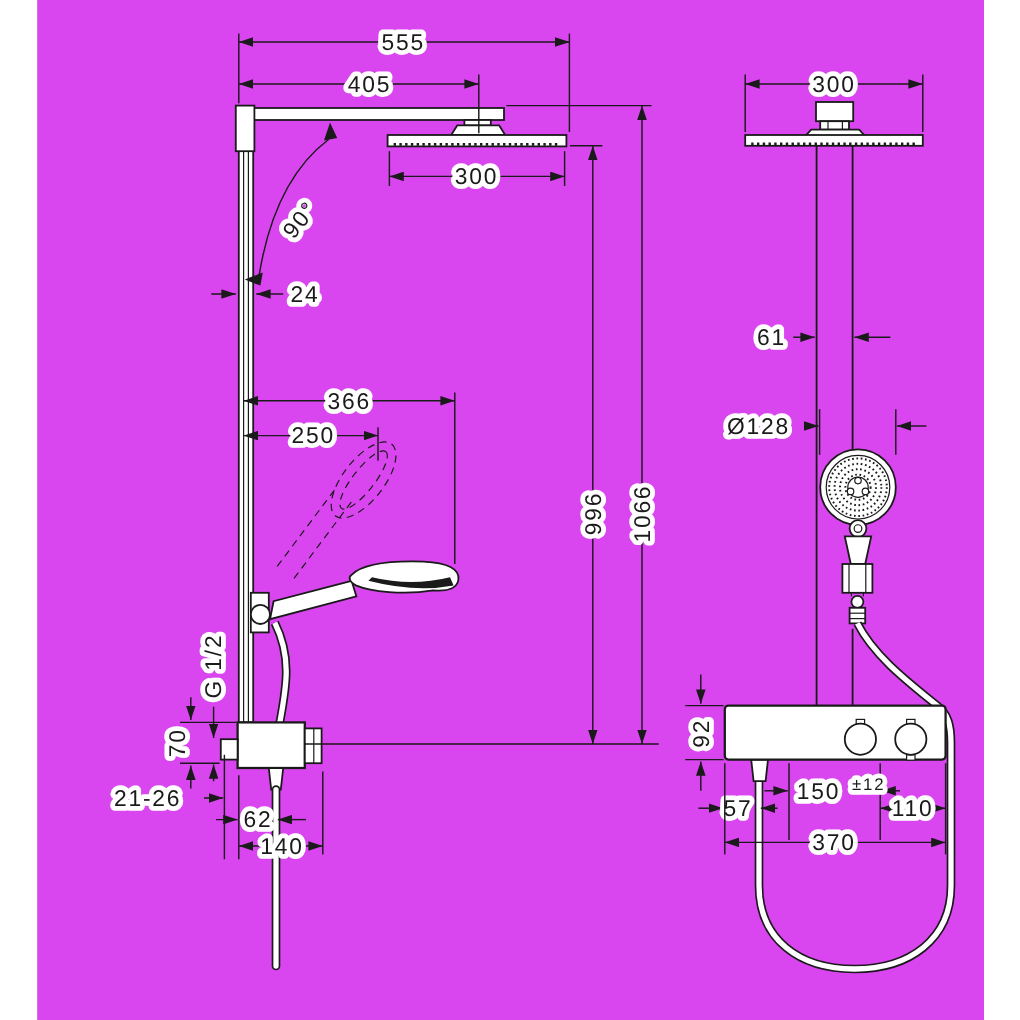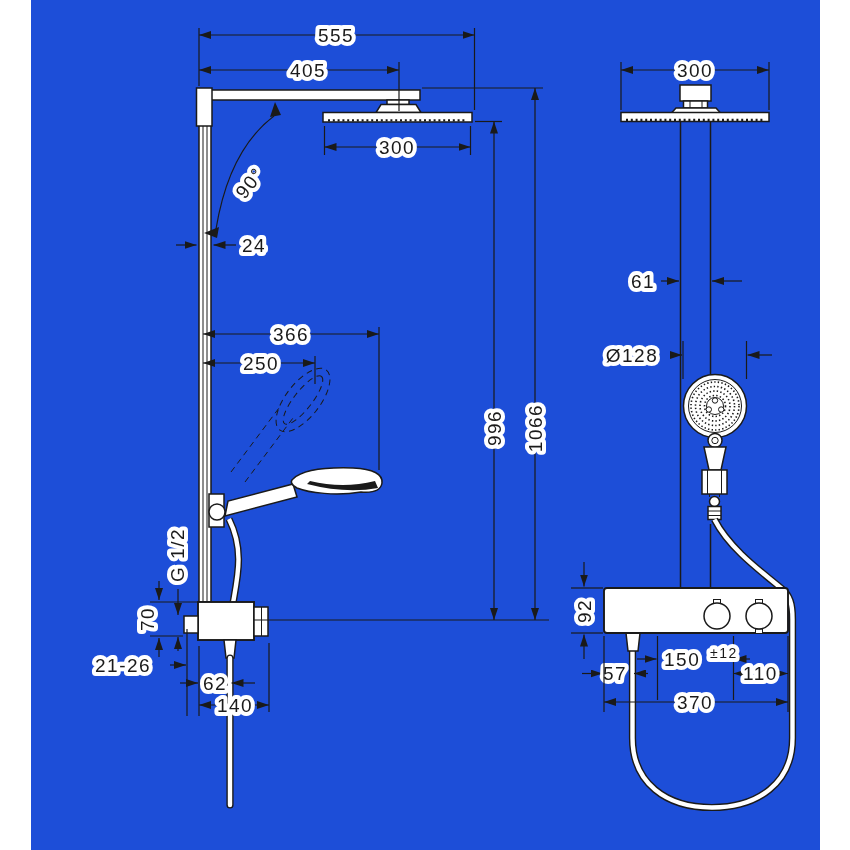--- a/index.html
+++ b/index.html
@@ -1,16 +1,16 @@
 <!DOCTYPE html>
 <html><head>
 <meta charset="utf-8">
 <style>
   html,body{margin:0;padding:0;background:#fff;}
-  .stage{width:789px;height:850px;background:#1d4ed8;position:relative;margin:0 auto;}
+  .stage{width:789px;height:850px;background:#d946ef;position:relative;margin:0 auto;}
   svg{display:block;}
   .dim{stroke:#1a1a1a;stroke-width:1.2;fill:none;}
   .obj{stroke:#1a1a1a;stroke-width:1.5;fill:none;}
   .objf{stroke:#1a1a1a;stroke-width:1.5;fill:#fff;}
   .thin{stroke-width:1;}
   .thick{stroke-width:1.9;}
   .dash{stroke-dasharray:6,4.5;}
   .dots{stroke:#1a1a1a;stroke-width:2.3;stroke-dasharray:2,2.8;fill:none;}
   .spray{stroke:#1a1a1a;stroke-width:1.6;stroke-dasharray:1.4,2.2;fill:none;}
   .tubeO{stroke:#1a1a1a;stroke-width:7.2;fill:none;}

